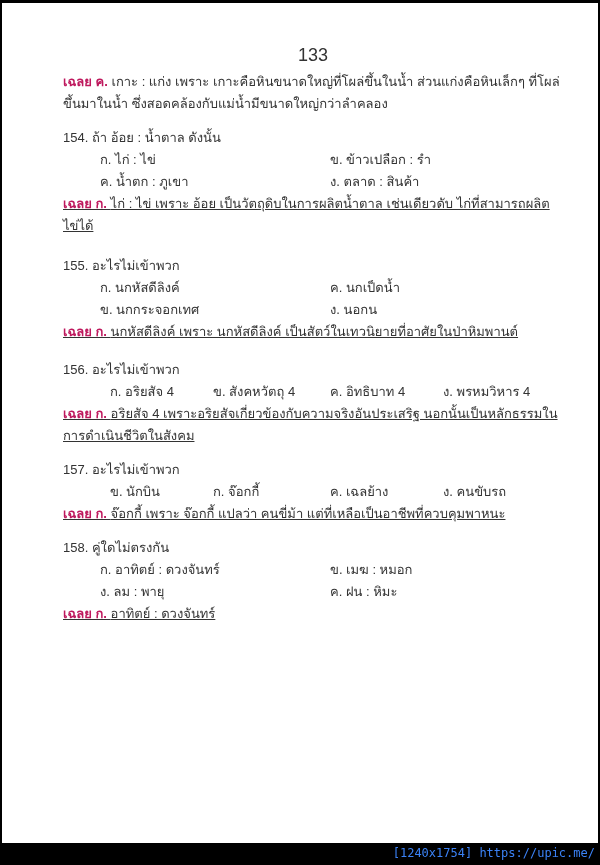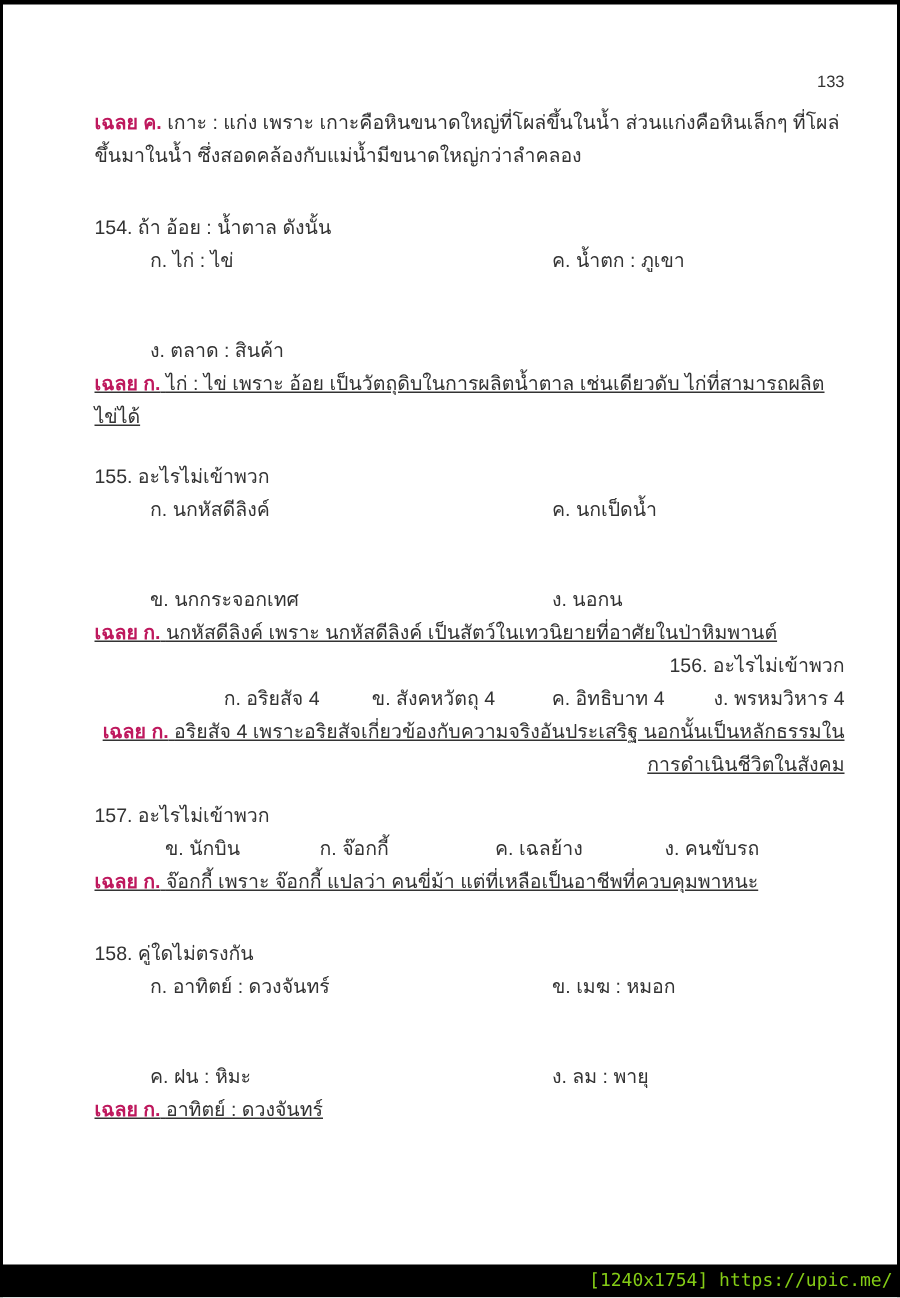--- a/index.html
+++ b/index.html
@@ -16,54 +16,53 @@
     font-family: "Liberation Sans", sans-serif;
     color: #333333;
     font-size: 13px;
     line-height: 22px;
   }
   .content {
     padding: 0 35px 0 61px;
   }
   .page-number {
     margin-top: 44px;
-    text-align: right;
-    font-size: 11px;
+    text-align: center;
+    font-size: 18px;
     line-height: 16px;
   }
   .para {
     margin: 8px 0 0 0;
   }
   .q { margin: 0; }
-  .q.mt26 { margin-top: 26px; }
+  .q.mt26 { margin-top: 12px; }
   .q.mt18 { margin-top: 18px; }
   .q.mt12 { margin-top: 12px; }
-  .q.mt0  { margin-top: 0; text-align: right; }
+  .q.mt0  { margin-top: 16px; }
   .q-header { height: 22px; }
   .choices {
     display: grid;
   }
   .choices.two {
     padding-left: 37px;
     grid-template-columns: 230px auto;
-    gap: 38px;
   }
   .choices.four {
     padding-left: 47px;
     grid-template-columns: 103px 117px 113px auto;
   }
   .ch { height: 22px; }
   .ans { min-height: 22px; text-decoration: underline; }
   b { color: #be185d; }
   .watermark-bar {
     position: absolute;
     left: 0; right: 0; bottom: 0;
     height: 22px;
     background: #000000;
-    color: #84cc16;
+    color: #3b82f6;
     text-align: right;
     font-family: "DejaVu Sans Mono", monospace;
     font-size: 12px;
     line-height: 21px;
     padding-right: 3px;
     box-sizing: border-box;
   }
 </style>
 </head>
 <body>
@@ -72,20 +71,21 @@
   <div class="content">
 
     <div class="page-number">133</div>
 
     <p class="para"><b>เฉลย ค.</b> <span>เกาะ : แก่ง เพราะ เกาะคือหินขนาดใหญ่ที่โผล่ขึ้นในน้ำ ส่วนแก่งคือหินเล็กๆ ที่โผล่ขึ้นมาในน้ำ ซึ่งสอดคล้องกับแม่น้ำมีขนาดใหญ่กว่าลำคลอง</span></p>
 
     <section class="q mt26">
       <div class="q-header">154. ถ้า อ้อย : น้ำตาล ดังนั้น</div>
       <div class="choices two">
         <span class="ch">ก. ไก่ : ไข่</span>
+        <span class="ch">ข. ข้าวเปลือก : รำ</span>
         <span class="ch">ค. น้ำตก : ภูเขา</span>
         <span class="ch">ง. ตลาด : สินค้า</span>
       </div>
       <div class="ans"><b>เฉลย ก.</b> <span>ไก่ : ไข่ เพราะ อ้อย เป็นวัตถุดิบในการผลิตน้ำตาล เช่นเดียวดับ ไก่ที่สามารถผลิตไข่ได้</span></div>
     </section>
 
     <section class="q mt18">
       <div class="q-header">155. อะไรไม่เข้าพวก</div>
       <div class="choices two">
         <span class="ch">ก. นกหัสดีลิงค์</span>
@@ -116,22 +116,22 @@
         <span class="ch">ง. คนขับรถ</span>
       </div>
       <div class="ans"><b>เฉลย ก.</b> <span>จ๊อกกี้ เพราะ จ๊อกกี้ แปลว่า คนขี่ม้า แต่ที่เหลือเป็นอาชีพที่ควบคุมพาหนะ</span></div>
     </section>
 
     <section class="q mt26">
       <div class="q-header">158. คู่ใดไม่ตรงกัน</div>
       <div class="choices two">
         <span class="ch">ก. อาทิตย์ : ดวงจันทร์</span>
         <span class="ch">ข. เมฆ : หมอก</span>
+        <span class="ch">ง. ลม : พายุ</span>
         <span class="ch">ค. ฝน : หิมะ</span>
-        <span class="ch">ง. ลม : พายุ</span>
       </div>
       <div class="ans"><b>เฉลย ก.</b> <span>อาทิตย์ : ดวงจันทร์</span></div>
     </section>
 
   </div>
 
   <div class="watermark-bar">
     <span>[1240x1754] https://upic.me/</span>
   </div>
 </div>

